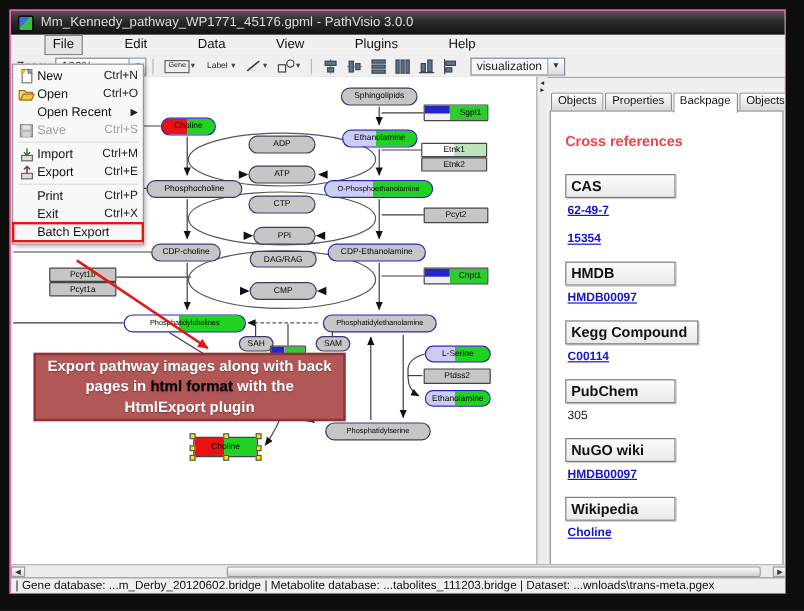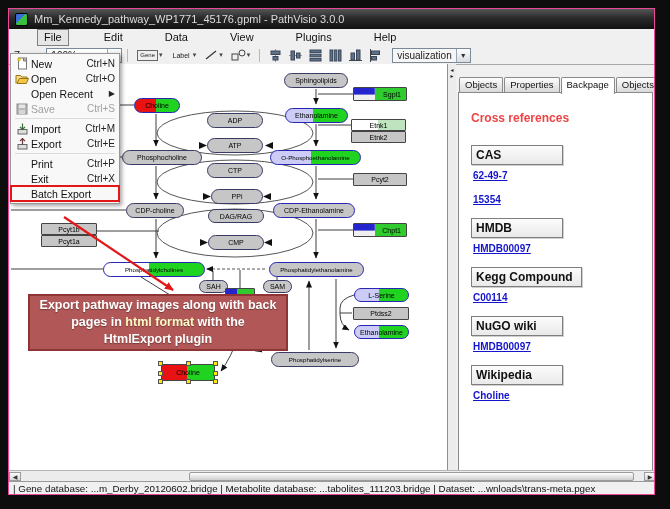--- a/index.html
+++ b/index.html
@@ -51,21 +51,21 @@
   .fill-lav-green{background:linear-gradient(90deg,#ccccf6 0 45%,#20d320 45%);}
   .fill-white-green{background:linear-gradient(90deg,#ffffff 0 45%,#20d320 45%);}
   .fill-blue-green{background:linear-gradient(#2525cf,#2525cf) 0 0/40% 55% no-repeat,linear-gradient(90deg,#efefef 0 40%,#2fcb2f 40%);justify-content:flex-end;padding-right:5px;}
   .fill-white-palegreen{background:linear-gradient(90deg,#ffffff 0 50%,#bfe3bf 50%);}
   .blue-border{border:1px solid #2626b2;}
   .box{border-radius:1px;border-color:#444;}
   .handle{position:absolute;width:5px;height:5px;background:#ffe800;border:1px solid #555;box-sizing:border-box;z-index:12;}
 
   
   #annotation{position:absolute;left:19px;top:285px;width:260px;height:57px;background:#b25757;border:2px solid #8e3434;box-sizing:border-box;z-index:40;display:flex;flex-direction:column;justify-content:center;text-align:center;color:#fff;font-weight:bold;font-size:12.5px;line-height:17px;text-shadow:0 1px 1px rgba(0,0,0,.35);}
-  #annotation .hl{color:#fef9c3;}
+  #annotation .hl{color:#000000;}
 
   
   #filemenu{position:absolute;left:1px;top:44px;width:110px;background:#f8f8f8;border:1px solid #979797;box-shadow:2px 2px 4px rgba(0,0,0,.35);z-index:50;padding:2px 0;box-sizing:border-box;font-size:10.5px;}
   .fm-row{display:flex;align-items:center;height:15px;padding:0 4px 0 2px;color:#111;position:relative;}
   .fm-icon{width:18px;height:12px;display:flex;align-items:center;justify-content:center;flex:0 0 18px;}
   .fm-label{flex:1;white-space:nowrap;}
   .fm-short{color:#222;white-space:nowrap;font-size:10px;}
   .fm-sub{font-size:8px;color:#222;}
   .fm-row.disabled .fm-label,.fm-row.disabled .fm-short{color:#a0a0a0;}
   .fm-row.highlighted{outline:2px solid #e21818;outline-offset:-1px;}
@@ -343,20 +343,21 @@
           <div class="tab active">Backpage</div>
           <div class="tab">Objects</div>
         </div>
       <div id="panel-content">
         <div id="bp-heading" style="color: #ef4444;">Cross references</div>
         <div id="bp-sections">
             <div class="bp-section"><div class="bp-title">CAS</div><a class="bp-value bp-link" href="#">62-49-7</a></div>
             <div class="bp-section"><a class="bp-value bp-link" href="#">15354</a></div>
             <div class="bp-section"><div class="bp-title">HMDB</div><a class="bp-value bp-link" href="#">HMDB00097</a></div>
             <div class="bp-section"><div class="bp-title">Kegg Compound</div><a class="bp-value bp-link" href="#">C00114</a></div>
+            <div class="bp-section"><div class="bp-title">PubChem</div><span class="bp-value bp-plain">305</span></div>
             <div class="bp-section"><div class="bp-title">NuGO wiki</div><a class="bp-value bp-link" href="#">HMDB00097</a></div>
             <div class="bp-section"><div class="bp-title">Wikipedia</div><a class="bp-value bp-link" href="#">Choline</a></div>
           </div>
 
       </div>
     </div>
 
     <div id="filemenu">
         <div class="fm-row">
           <span class="fm-icon">

